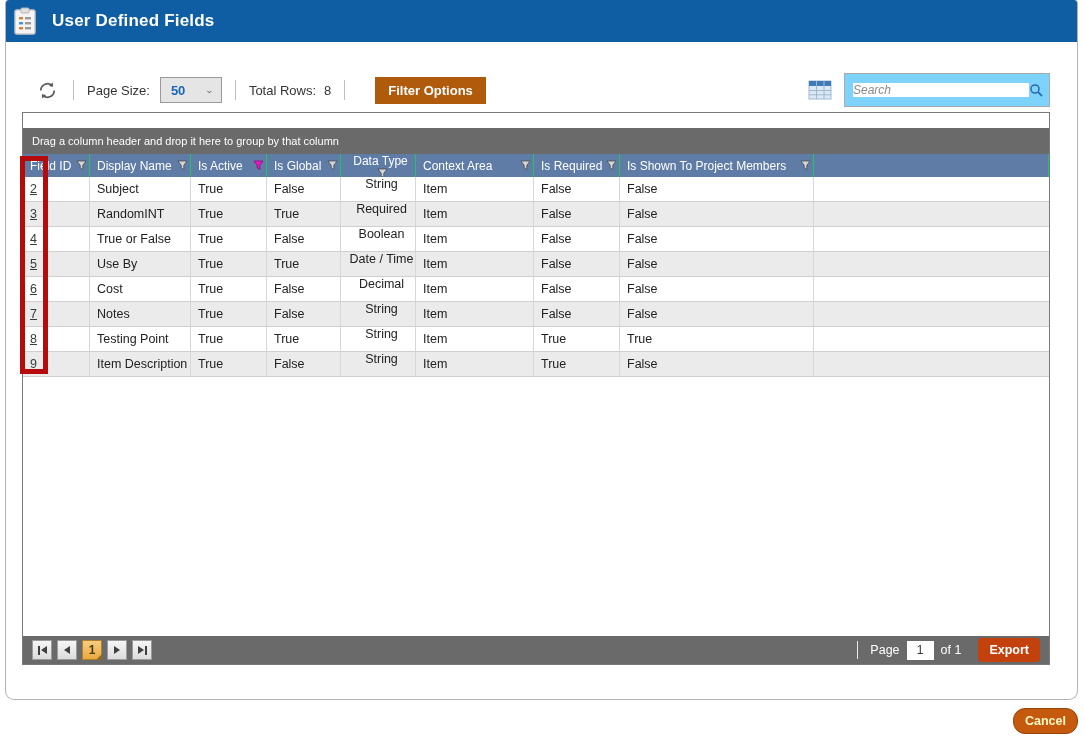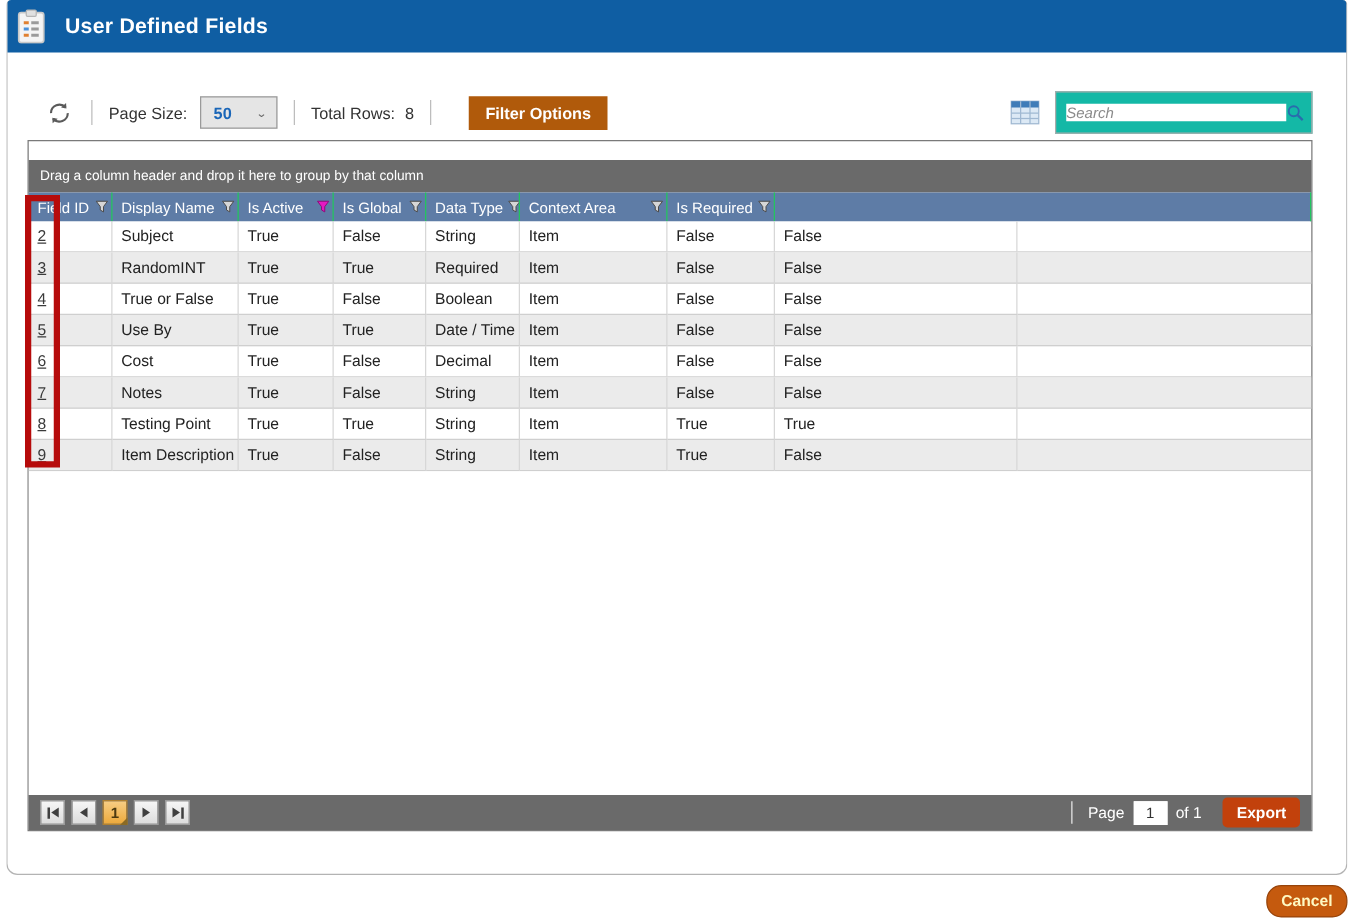--- a/index.html
+++ b/index.html
@@ -26,21 +26,21 @@
     display:flex; align-items:center; justify-content:space-between;
     padding:0 7px 0 10px; margin-left:10px; cursor:pointer; }
   .select-box .val { color:#1a66b8; font-size:13px; font-weight:bold; }
   .select-box .chev { color:#666; font-size:11px; transform:scaleY(.8); }
   .total-val { font-size:13px; color:#333; margin-left:8px; }
   .filter-btn { margin-left:17px; background:#b05a0b; color:#fff; border:none;
     font-family:inherit; font-size:13px; font-weight:bold; padding:6px 13px; cursor:pointer; }
   .spacer { flex:1; }
   .gridicon-btn { width:26px; height:22px; margin-right:11px; cursor:pointer;
     display:flex; align-items:center; justify-content:center; }
-  .searchbox { width:206px; height:34px; border:1px solid #ababab; background:#14b8a6;
+  .searchbox { width:206px; height:34px; border:1px solid #ababab; background:#7dd3fc;
     display:flex; align-items:center; padding:0 5px 0 8px; }
   .searchbox input { flex:1; border:none; outline:none; font-family:inherit;
     font-size:12px; color:#333; font-style:italic; min-width:0; }
   .searchbox input::placeholder { color:#8a8a8a; font-style:italic; }
 
   
   .grid { margin:7px 27px 0 16px; height:553px; border:1px solid #7a7a7a;
     display:flex; flex-direction:column; background:#fff; }
   .groupbar { height:26px; background:#6a6a6a; color:#fff; font-size:11px;
     display:flex; align-items:center; padding-left:9px;margin-top:15px; }
@@ -55,21 +55,21 @@
 
   .tr { height:25px; display:flex; flex-shrink:0; }
   .tr:nth-child(even) { background:#ebebeb; }
   .td { border-right:1px solid #d7d7d7; border-bottom:1px solid #cfcfcf;
     font-size:12.5px; color:#222; display:flex; align-items:center;
     padding-left:7px; white-space:nowrap; overflow:hidden; }
   .td.c9 { border-right:none; }
   .idlink { color:#3a3a3a; text-decoration:underline; cursor:pointer; font-size:12.5px; }
 
   .c1{width:67px;} .c2{width:101px;} .c3{width:76px;} .c4{width:74px;}
-  .c5{width:75px;} .c6{width:118px;} .c7{width:86px;} .c8{width:194px;} .c9{flex:1;}
+  .c5{width:75px;flex-direction:column;} .c6{width:118px;} .c7{width:86px;} .c8{width:194px;} .c9{flex:1;}
 
   .filler { flex:1; background:#fff; }
 
   
   .pager { height:28px; background:#6a6a6a; display:flex; align-items:center;
     padding:0 9px; flex-shrink:0; }
   .pbtn { width:20px; height:20px; margin-right:5px; background:linear-gradient(#f6f6f6,#dcdcdc);
     border:1px solid #9b9b9b; display:flex; align-items:center; justify-content:center;
     gap:1px; cursor:pointer; }
   .tri-r { width:0; height:0; border-top:4px solid transparent; border-bottom:4px solid transparent; border-left:6px solid #3f3f3f; }
@@ -195,20 +195,26 @@
         <svg class="funnel" width="11" height="11" viewBox="0 0 11 11">
             <path d="M1 1h9L6.8 5.3v4.2L4.2 8V5.3z"></path>
           </svg>
       </div>
       <div class="th c7">
         <span>Is Required</span>
         <svg class="funnel" width="11" height="11" viewBox="0 0 11 11">
             <path d="M1 1h9L6.8 5.3v4.2L4.2 8V5.3z"></path>
           </svg>
       </div>
+      <div class="th c8">
+        <span>Is Shown To Project Members</span>
+        <svg class="funnel" width="11" height="11" viewBox="0 0 11 11">
+            <path d="M1 1h9L6.8 5.3v4.2L4.2 8V5.3z"></path>
+          </svg>
+      </div>
       <div class="th c9"></div>
     </div>
 
     <div class="tr">
       <div class="td c1">
           <a class="idlink">2</a>
         </div>
       <div class="td c2">Subject</div>
       <div class="td c3">True</div>
       <div class="td c4">False</div>

